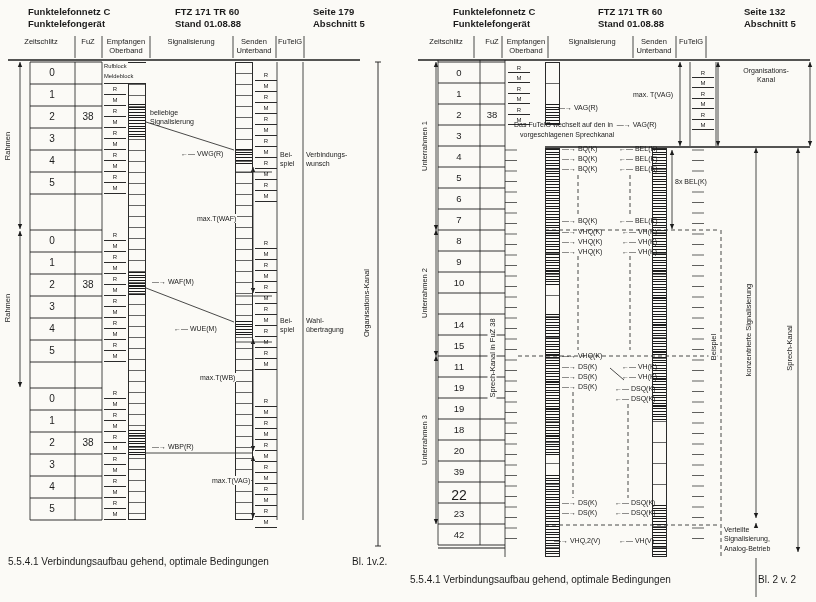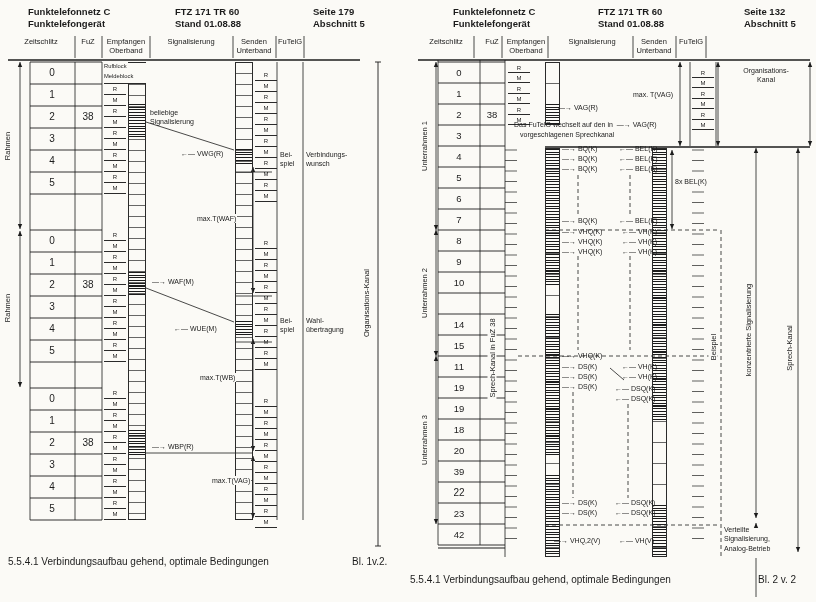--- a/index.html
+++ b/index.html
@@ -438,21 +438,21 @@
         <div class="num" style="left: 40px; top: 256px; font-size: 9.5px;">9</div>
         <div class="num" style="left: 40px; top: 277px; font-size: 9.5px;">10</div>
         <div class="num" style="left: 40px; top: 319px; font-size: 9.5px;">14</div>
         <div class="num" style="left: 40px; top: 340px; font-size: 9.5px;">15</div>
         <div class="num" style="left: 40px; top: 361px; font-size: 9.5px;">11</div>
         <div class="num" style="left: 40px; top: 382px; font-size: 9.5px;">19</div>
         <div class="num" style="left: 40px; top: 403px; font-size: 9.5px;">19</div>
         <div class="num" style="left: 40px; top: 424px; font-size: 9.5px;">18</div>
         <div class="num" style="left: 40px; top: 445px; font-size: 9.5px;">20</div>
         <div class="num" style="left: 40px; top: 466px; font-size: 9.5px;">39</div>
-        <div class="num" style="left: 40px; top: 487px; font-size: 10px;">22</div>
+        <div class="num" style="left: 40px; top: 487px; font-size: 14px;">22</div>
         <div class="num" style="left: 40px; top: 508px; font-size: 9.5px;">23</div>
         <div class="num" style="left: 40px; top: 529px; font-size: 9.5px;">42</div>
         <div class="sig" style="left: 150px; top: 103px;">—→ VAG(R)</div>
         <div class="sig bg" style="left: 224px; top: 90px;">max. T(VAG)</div>
         <div class="sig center" style="left: 316px; top: 66px; width: 84px;">Organisations-
 Kanal</div>
         <div class="sig" style="left: 154px; top: 144px;">—→ BQ(K)</div>
         <div class="sig" style="left: 154px; top: 154px;">—→ BQ(K)</div>
         <div class="sig" style="left: 154px; top: 164px;">—→ BQ(K)</div>
         <div class="sig" style="left: 211px; top: 144px;">←— BEL(K)</div>

